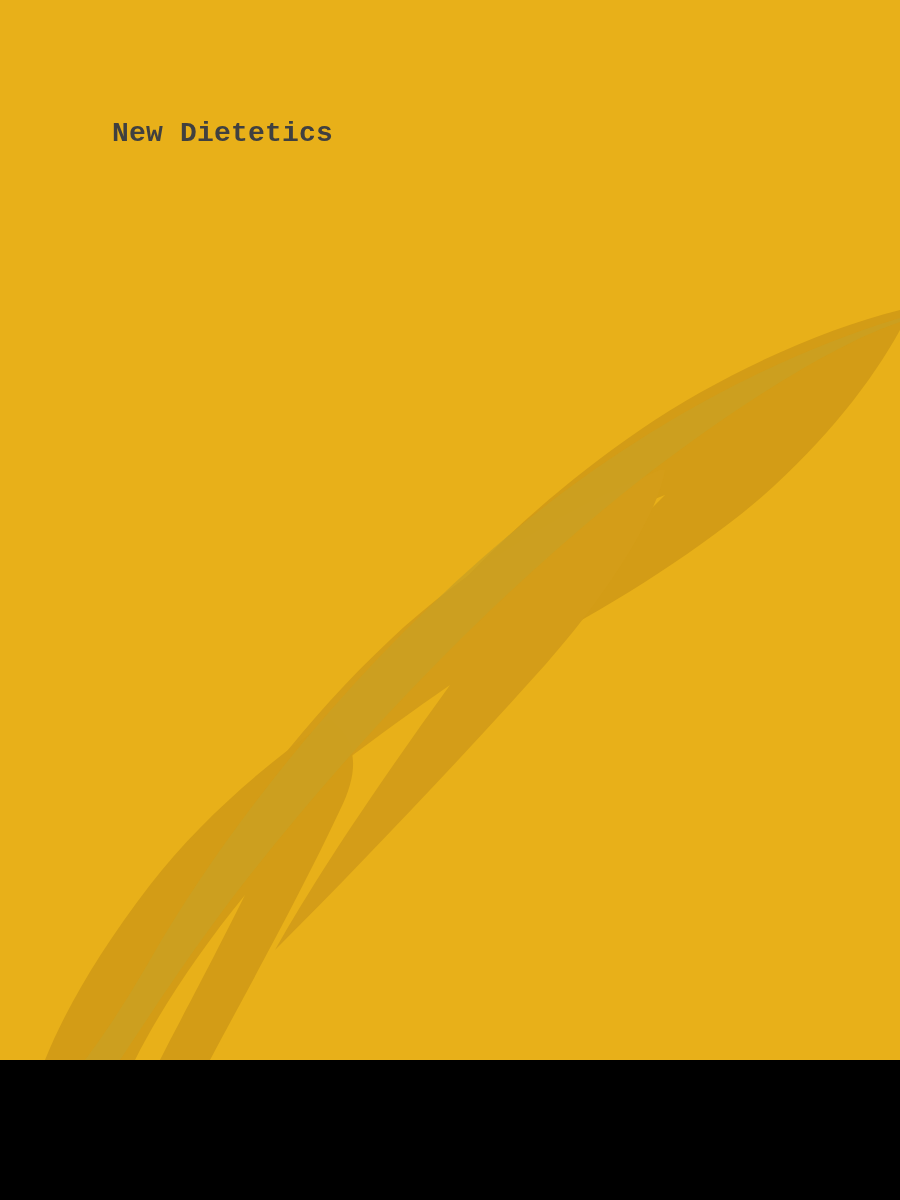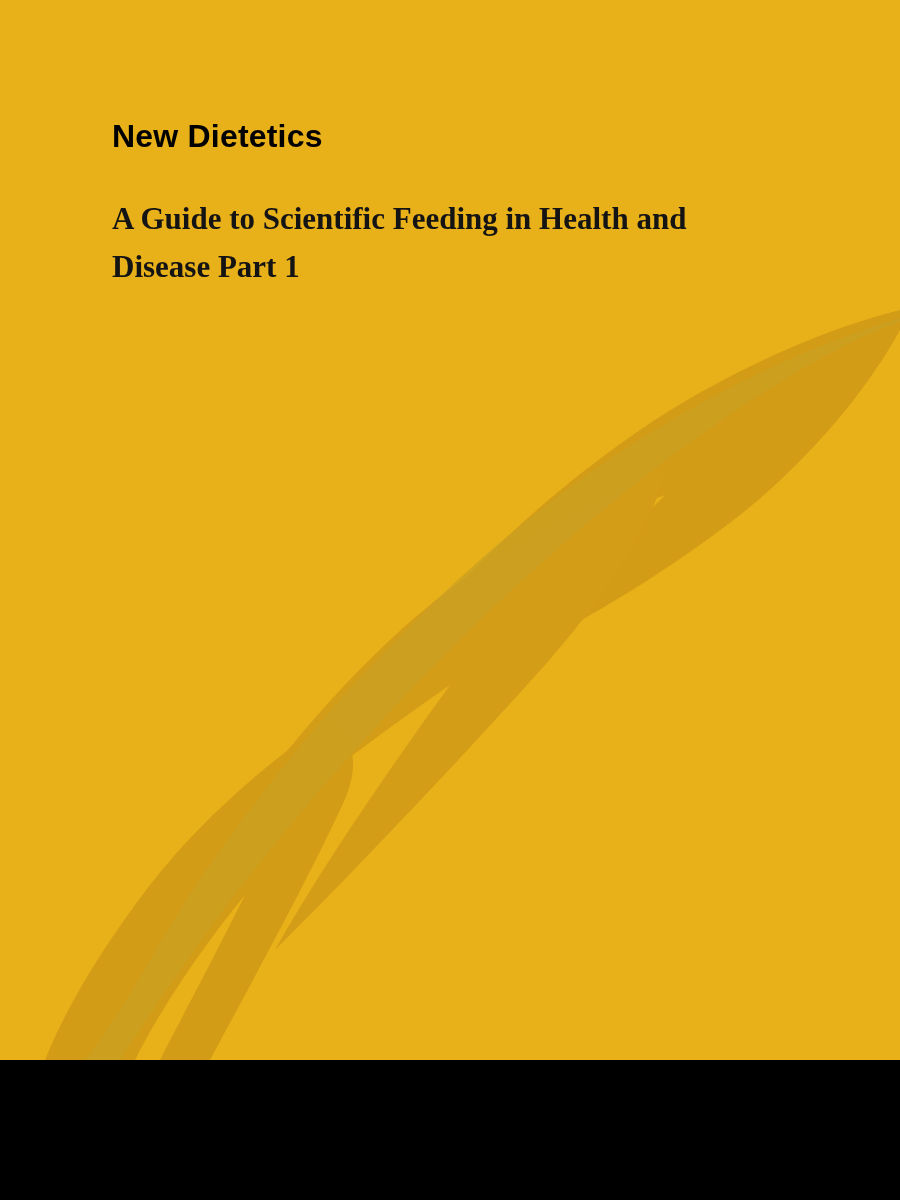--- a/index.html
+++ b/index.html
@@ -36,24 +36,24 @@
     left: 0;
     top: 0;
     width: 900px;
     height: 1060px;
   }
   .title {
     position: absolute;
     left: 112px;
     top: 118px;
     width: 720px;
-    font-family: Liberation Sans, sans-serif;
-    font-size: 32px;
+    font-family: Liberation Mono, monospace;
+    font-size: 28px;
     font-weight: 700;
-    color: #000000;
+    color: #404040;
     letter-spacing: 0.2px;
     line-height: 1.15;
   }
   .subtitle {
     position: absolute;
     left: 112px;
     top: 195px;
     width: 640px;
     font-family: "Liberation Serif", serif;
     font-size: 31px;
@@ -103,20 +103,19 @@
                L135,1060 C160,1010 200,950 245,895 C205,975 175,1030 160,1060
                L210,1060 C250,985 300,895 340,810 C365,760 350,735 330,720 Z" fill="#d39c16"></path>
 
       <path d="M900,318 C760,360 610,445 480,560 C350,675 230,820 150,960
                C120,1012 100,1040 85,1060 L120,1060 C150,1015 195,945 250,875
                C360,735 500,590 640,480 C750,395 845,340 900,322 Z" fill="#caa023" opacity="0.75"></path>
     </svg>
 
     <div class="text-layer">
       <div class="title">New Dietetics</div>
-      <div class="subtitle">A Guide to Scientific Feeding in Health and Disease Part 1</div>
     </div>
 
   </div>
 
   <div class="bottom-band"></div>
 
 </div>
 
 </body></html>

